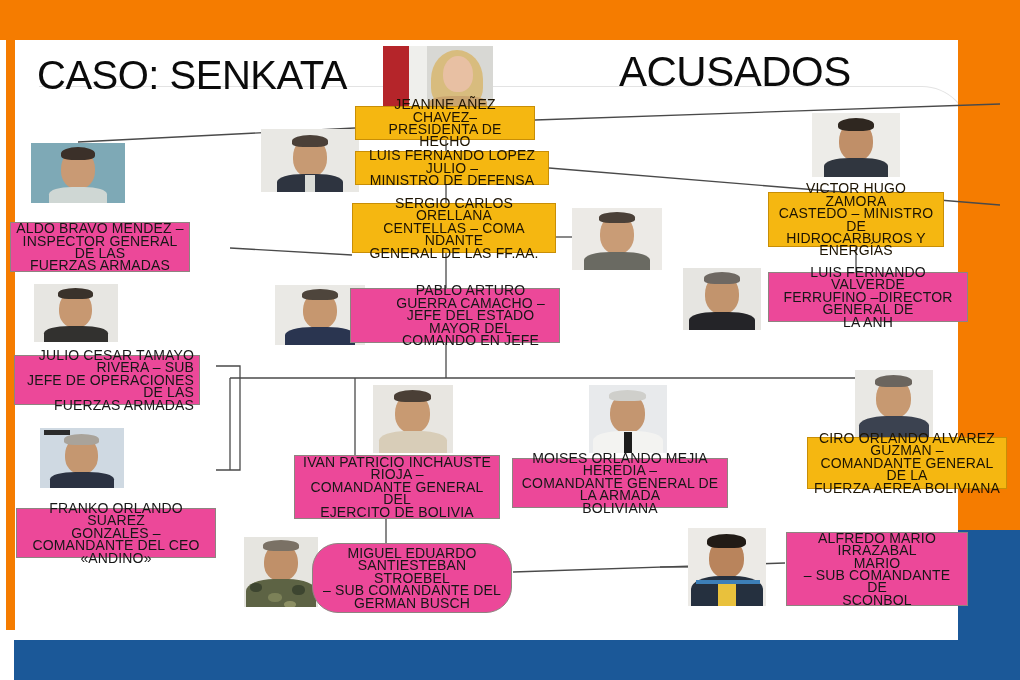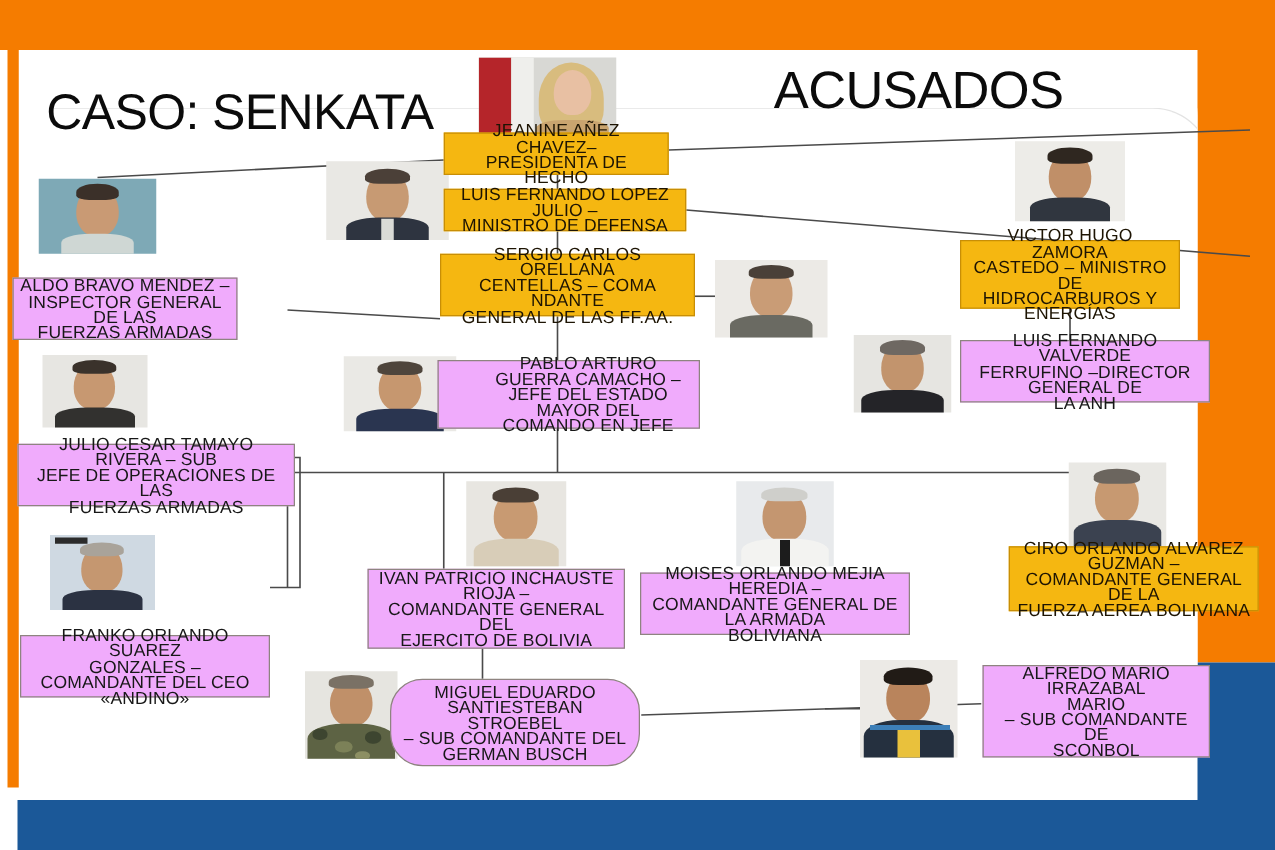--- a/index.html
+++ b/index.html
@@ -22,35 +22,35 @@
   }
   #card-hairline{position:absolute;left:24px;top:46px;width:930px;height:588px;
     border:1px solid #e3e3e3;border-left:none;border-top-right-radius:48px;border-bottom-right-radius:48px;
     pointer-events:none;}
 
   
   .title{
     position:absolute;color:#0b0b0b;font-weight:400;
     font-family:"Liberation Sans", sans-serif;letter-spacing:-0.5px;white-space:nowrap;
   }
-  #title-left{left:37px;top:68px;font-size:40px;}
+  #title-left{left:37px;top:53px;font-size:40px;}
   #title-right{left:619px;top:48px;font-size:42px;}
 
   
   #wires{position:absolute;left:0;top:0;width:1020px;height:680px;}
 
   
   .node{
     position:absolute;box-sizing:border-box;
     display:flex;align-items:center;justify-content:center;text-align:center;
     font-size:14px;line-height:12.4px;font-weight:400;color:#1a1208;
     padding:3px 5px;letter-spacing:0.15px;
   }
   .node.gold{background:#F5B711;border:1px solid #C88E06;color:#1d1403;}
-  .node.grey{background:#f0abfc;border:1px solid #8E8480;color:#171717;}
+  .node.grey{background:#ec4899;border:1px solid #8E8480;color:#171717;}
 
   
   .photo{position:absolute;overflow:hidden;background:#eceae6;}
   .ph-head{position:absolute;border-radius:50% 50% 45% 45%;}
   .ph-torso{position:absolute;border-radius:40% 40% 0 0;}
   .ph-hair{position:absolute;border-radius:50% 50% 35% 35%;}
 </style>
 </head>
 <body>
 
@@ -240,21 +240,21 @@
     <span>LUIS FERNANDO VALVERDE</span><br><span>FERRUFINO –DIRECTOR GENERAL DE</span><br><span>LA ANH</span>
   </span>
 </div>
 
 <div class="node grey" style="left:10px;top:222px;width:180px;height:50px;">
   <span>
     <span>ALDO BRAVO MENDEZ –</span><br><span>INSPECTOR GENERAL DE LAS</span><br><span>FUERZAS ARMADAS</span>
   </span>
 </div>
 
-<div class="node grey" style="left:14px;top:355px;width:222px;height:50px;">
+<div class="node grey" style="left:14px;top:355px;width:186px;height:50px;text-align:right;">
   <span>
     <span>JULIO CESAR TAMAYO RIVERA – SUB</span><br><span>JEFE DE OPERACIONES DE LAS</span><br><span>FUERZAS ARMADAS</span>
   </span>
 </div>
 
 <div class="node grey" style="left:16px;top:508px;width:200px;height:50px;">
   <span>
     <span>FRANKO ORLANDO SUAREZ</span><br><span>GONZALES – COMANDANTE DEL CEO</span><br><span>«ANDINO»</span>
   </span>
 </div>

